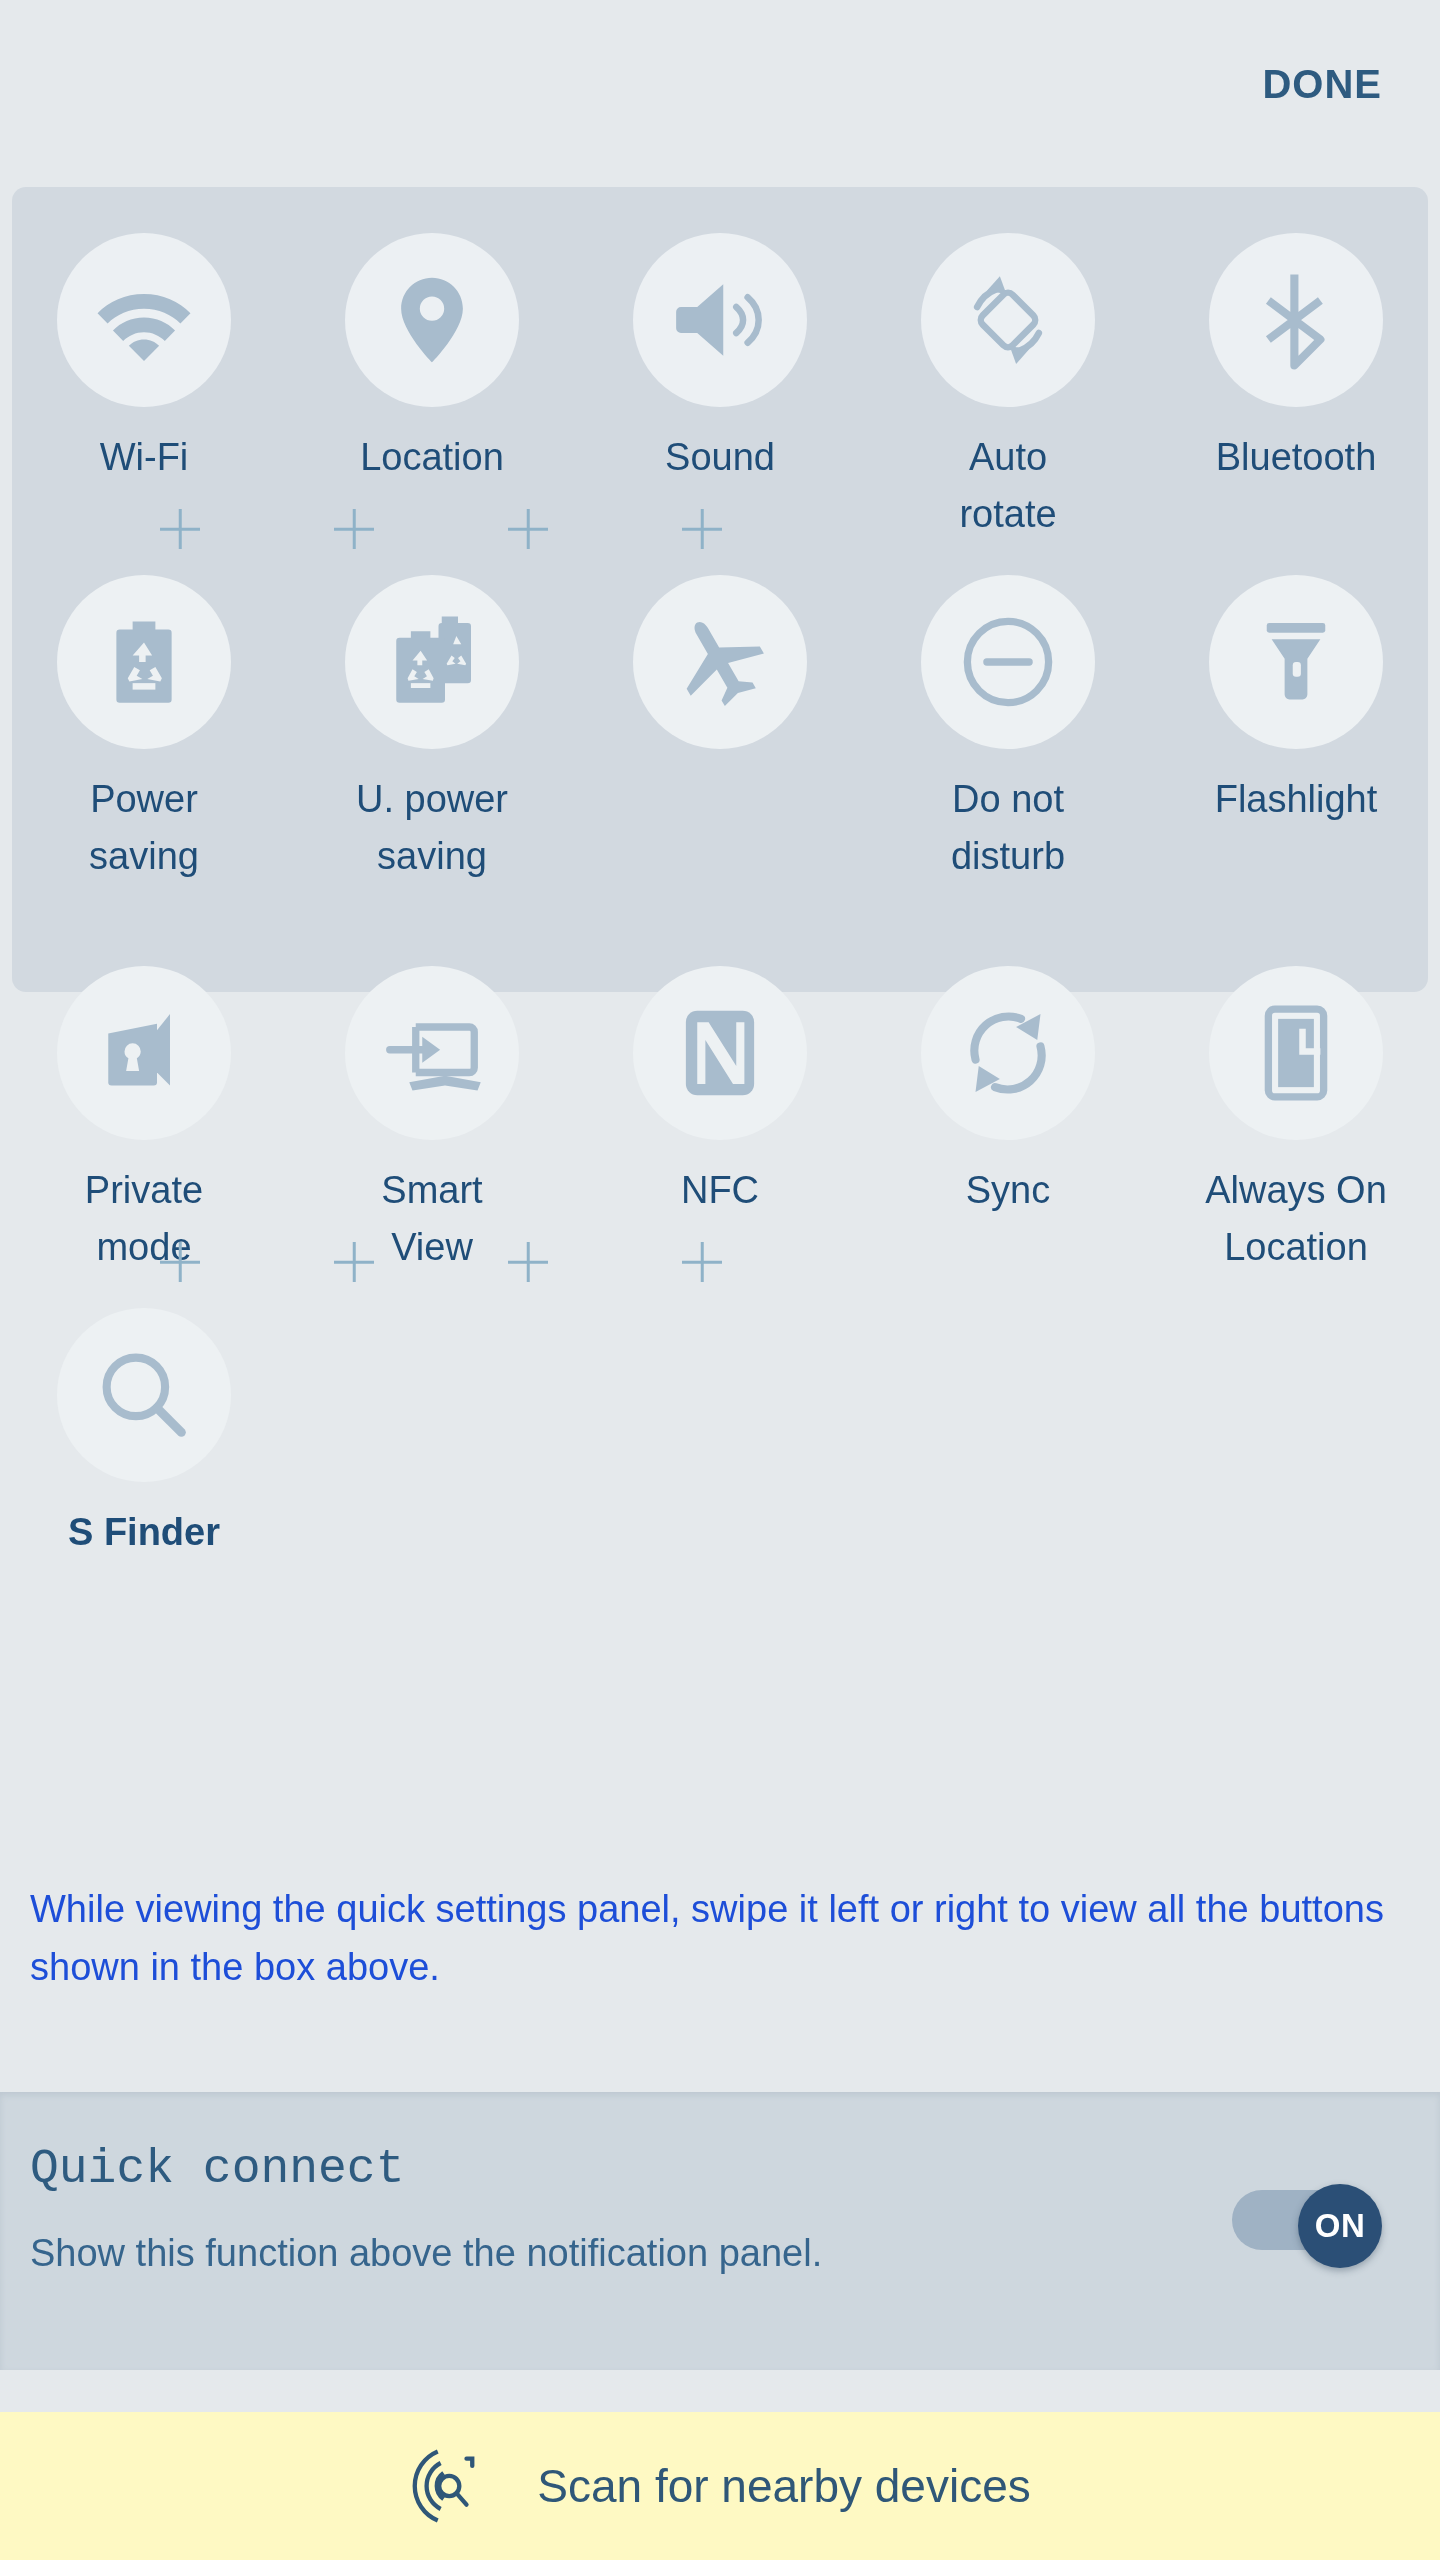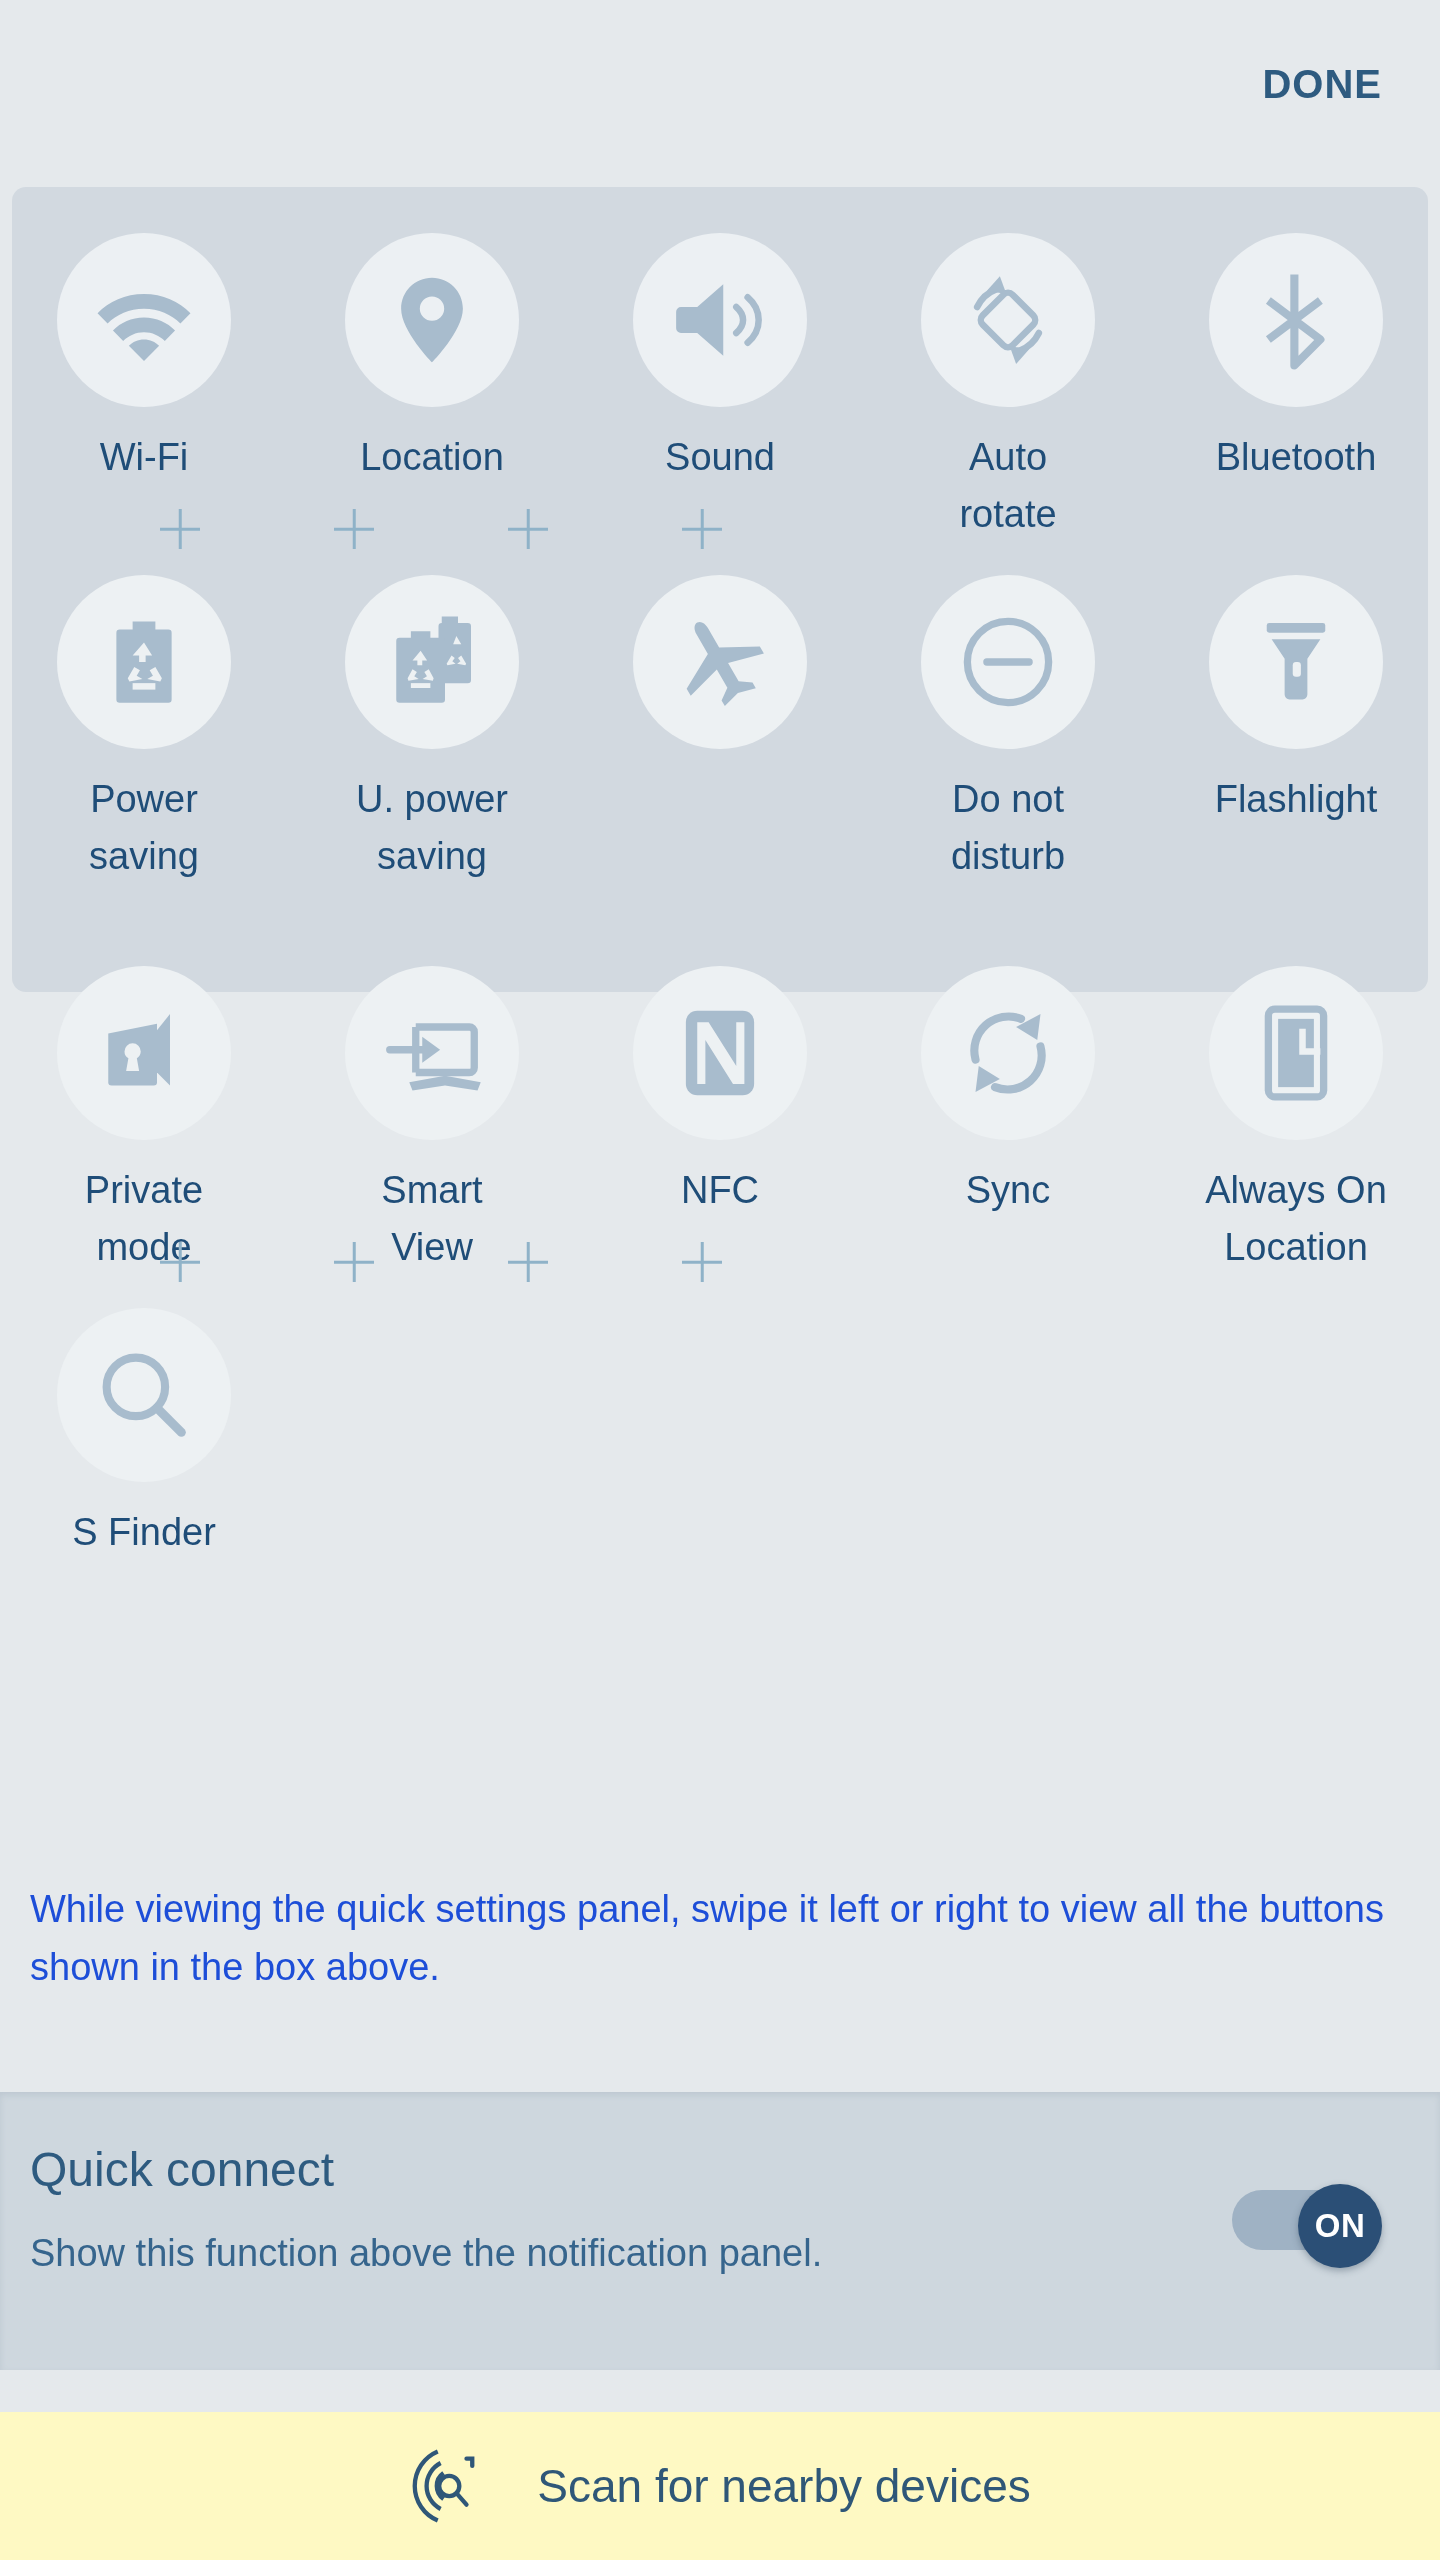--- a/index.html
+++ b/index.html
@@ -71,21 +71,21 @@
 
   
   .qc {
     position: absolute; left: 0; top: 2092px; width: 1440px; height: 278px;
     background: #ced7de;
     box-shadow: inset 0 3px 6px rgba(110,130,150,.18);
   }
   .qc-title {
     position: absolute; left: 30px; top: 50px;
     font-size: 48px; color: #2e5b80;
-    font-family: Liberation Sans, sans-serif;
+    font-family: Liberation Mono, monospace;
   }
   .qc-sub {
     position: absolute; left: 30px; top: 140px;
     font-size: 38px; color: #36658d;
     font-family: "Liberation Sans", sans-serif;
   }
   .toggle {
     position: absolute; right: 58px; top: 92px;
     width: 150px; height: 60px; cursor: pointer;
   }
@@ -315,21 +315,21 @@
 
     </div>
 
     <div class="plus-row">
       <div class="plus" style="left:180px; top:-14px;"></div>
       <div class="plus" style="left:354px; top:-14px;"></div>
       <div class="plus" style="left:528px; top:-14px;"></div>
       <div class="plus" style="left:702px; top:-14px;"></div>
     </div>
 
-    <div class="row" style="margin-top:-14px;">
+    <div class="row" style="margin-top:-14px;font-weight:bold;">
       <div class="cell">
         <div class="circle">
           <svg class="icon-svg" viewBox="0 0 64 64">
             <circle class="ic-s" stroke-width="5" cx="27" cy="27" r="18"></circle>
             <path class="ic-s" stroke-width="5.5" stroke-linecap="round" d="M40 40l15 15"></path>
           </svg>
         </div>
         <div class="label"><span>S Finder</span></div>
       </div>
       <div class="cell"></div>

